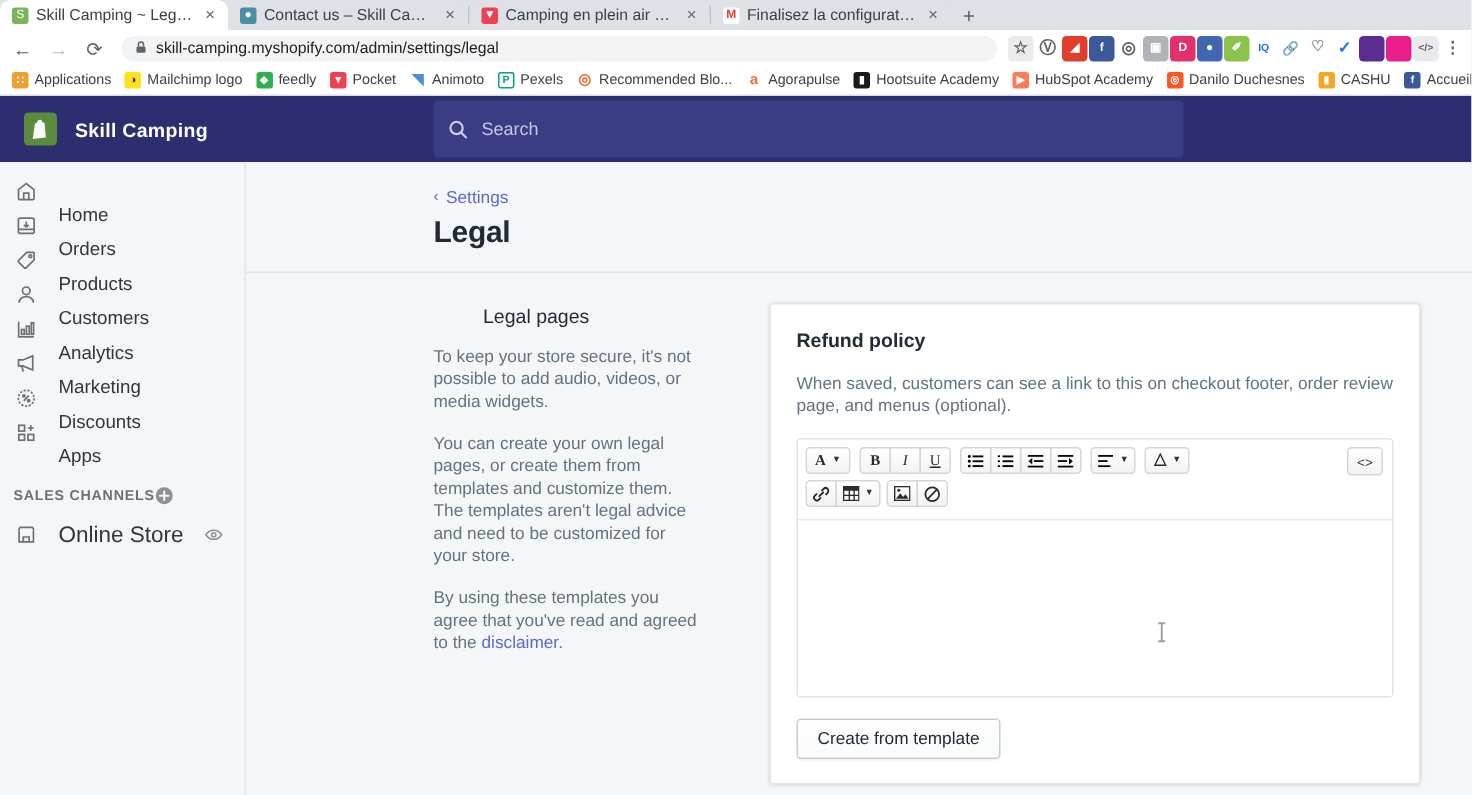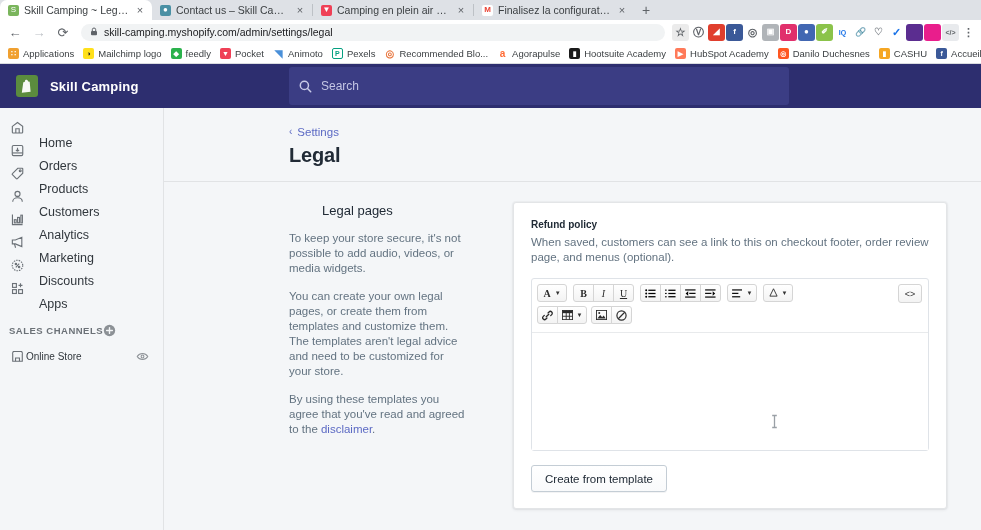--- a/index.html
+++ b/index.html
@@ -137,21 +137,21 @@
   }
   .sect-action { color:#8c9196; display:flex; }
   .chan-row {
     display:flex; align-items:center; height:23px; padding:0 14px 0 9px;
     margin-top:4px;
   }
   .chan-row .nicon {
     width:17px; height:17px; flex:none; display:flex;
     align-items:center; justify-content:center; color:#6b7177;
   }
-  .chan-row .nlabel { font-size:10px; color:#31373d; flex:1; }
+  .chan-row .nlabel { font-size:15px; color:#31373d; margin-left:13px; flex:1; }
   .chan-row .eye { color:#8c9196; display:flex; }
 
   .content {
     flex:1; overflow:hidden; position:relative; background:#f4f6f8;
     padding:18px 0 0 0;
   }
   .page-head { padding:0 20px 0 125px; }
   .crumb {
     display:flex; align-items:center; gap:5px; color:#5c6ac4;
     font-size:11.5px; margin-bottom:6px;
@@ -171,21 +171,21 @@
     font-size:11.5px; color:#637381; line-height:15px; margin-bottom:13px;
   }
   .lp-p a { color:#5c6ac4; text-decoration:none; }
 
   .card {
     flex:1; background:#ffffff; border:1px solid #e3e5e7; border-radius:3px;
     box-shadow:0 0 0 1px rgba(63,63,68,.03), 0 1px 3px rgba(63,63,68,.10);
     padding:16px 17px 0 17px; max-width:434px;
   }
   .card-title {
-    font-size:10px; font-weight:bold; color:#212b36; margin-bottom:5px;
+    font-size:13px; font-weight:bold; color:#212b36; margin-bottom:15px;
   }
   .card-help {
     font-size:11.5px; color:#637381; line-height:15px; margin-bottom:13px;
   }
 
   .editor {
     border:1px solid #dfe3e8; border-radius:3px; background:#fff;
     position:relative;
   }
   .etoolbar {

